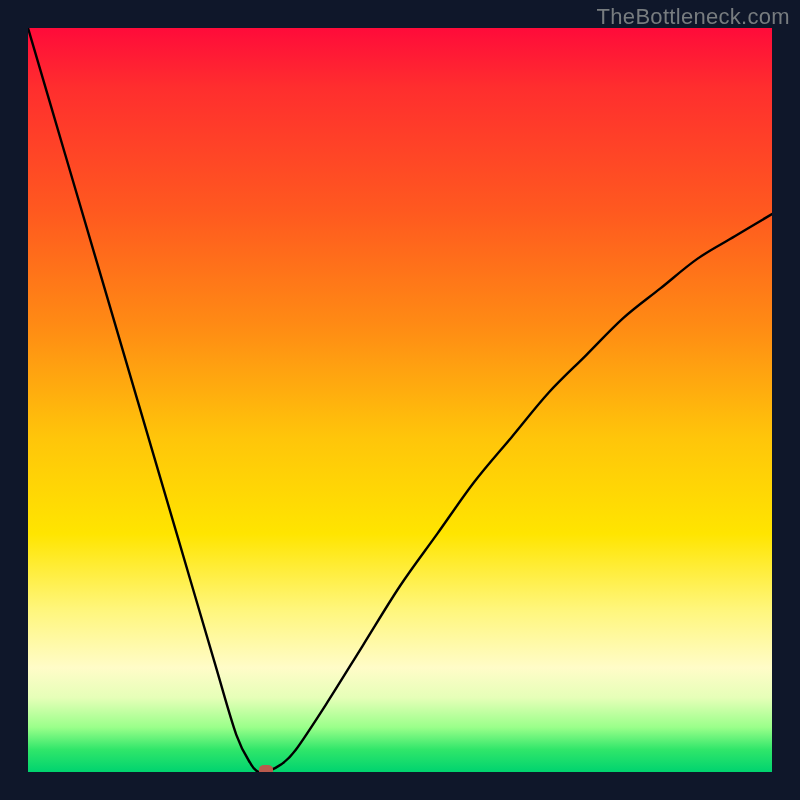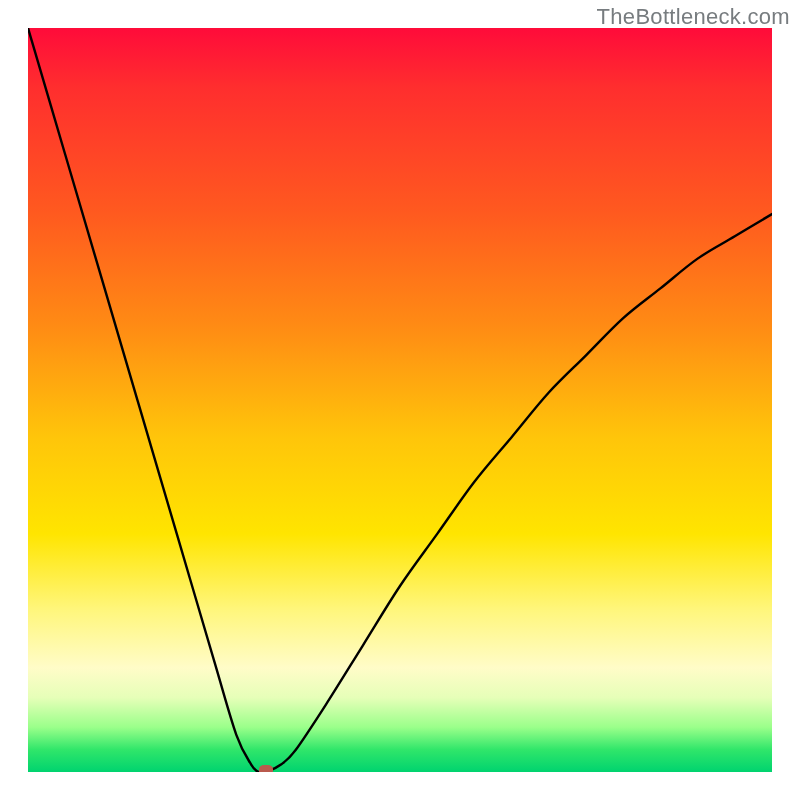--- a/index.html
+++ b/index.html
@@ -7,21 +7,21 @@
     padding: 0;
     width: 800px;
     height: 800px;
     background: #000;
     font-family: Arial, Helvetica, sans-serif;
     overflow: hidden;
   }
   .frame {
     position: absolute;
     inset: 0;
-    background: #ffffff;
+    background: #0f172a;
   }
   .plot-area {
     position: absolute;
     left: 28px;
     top: 28px;
     width: 744px;
     height: 744px;
     overflow: hidden;
   }
   .gradient-bg {

